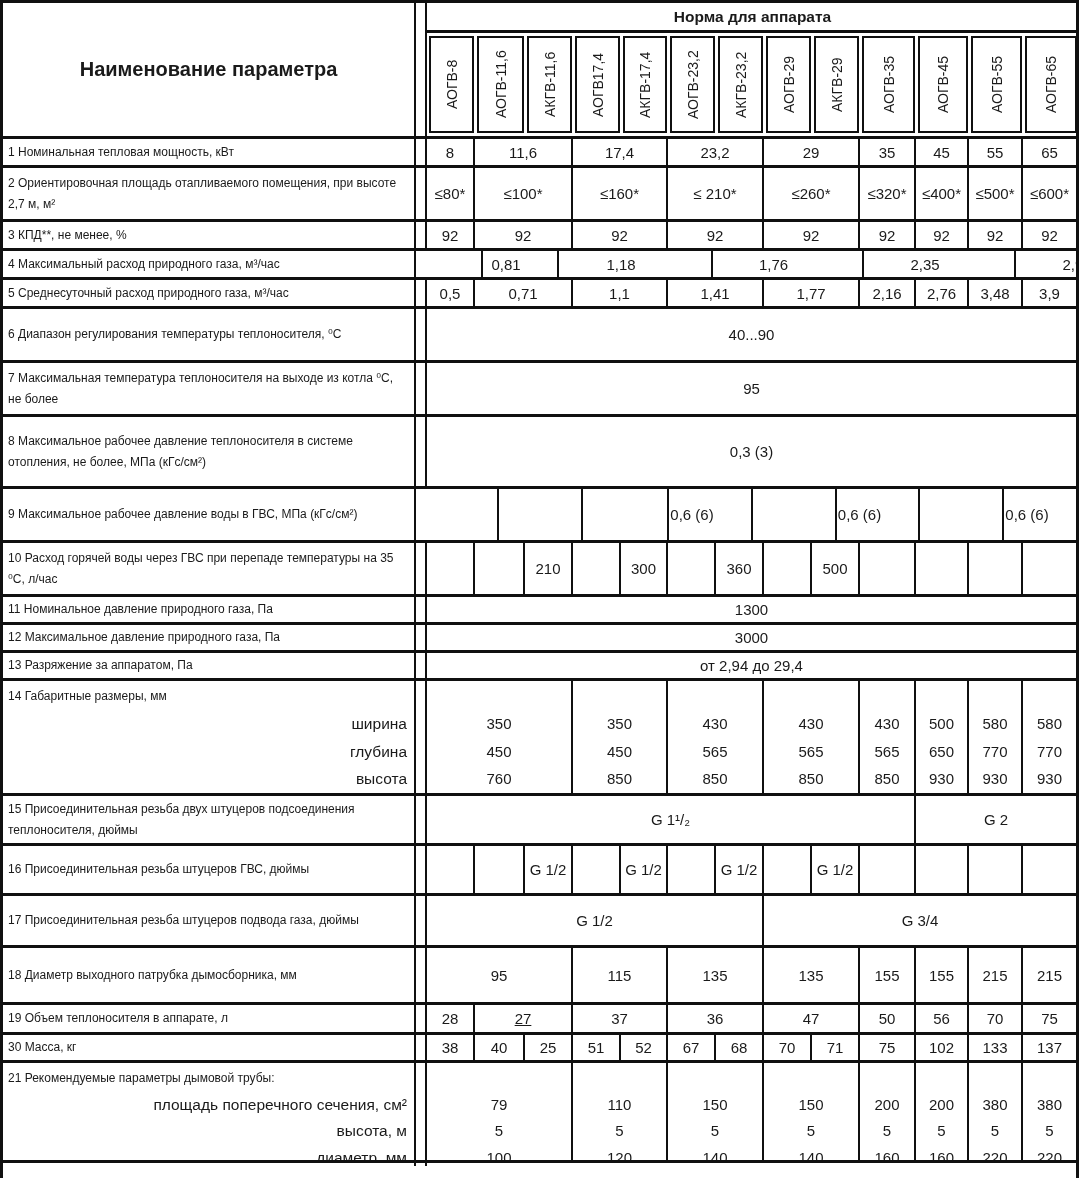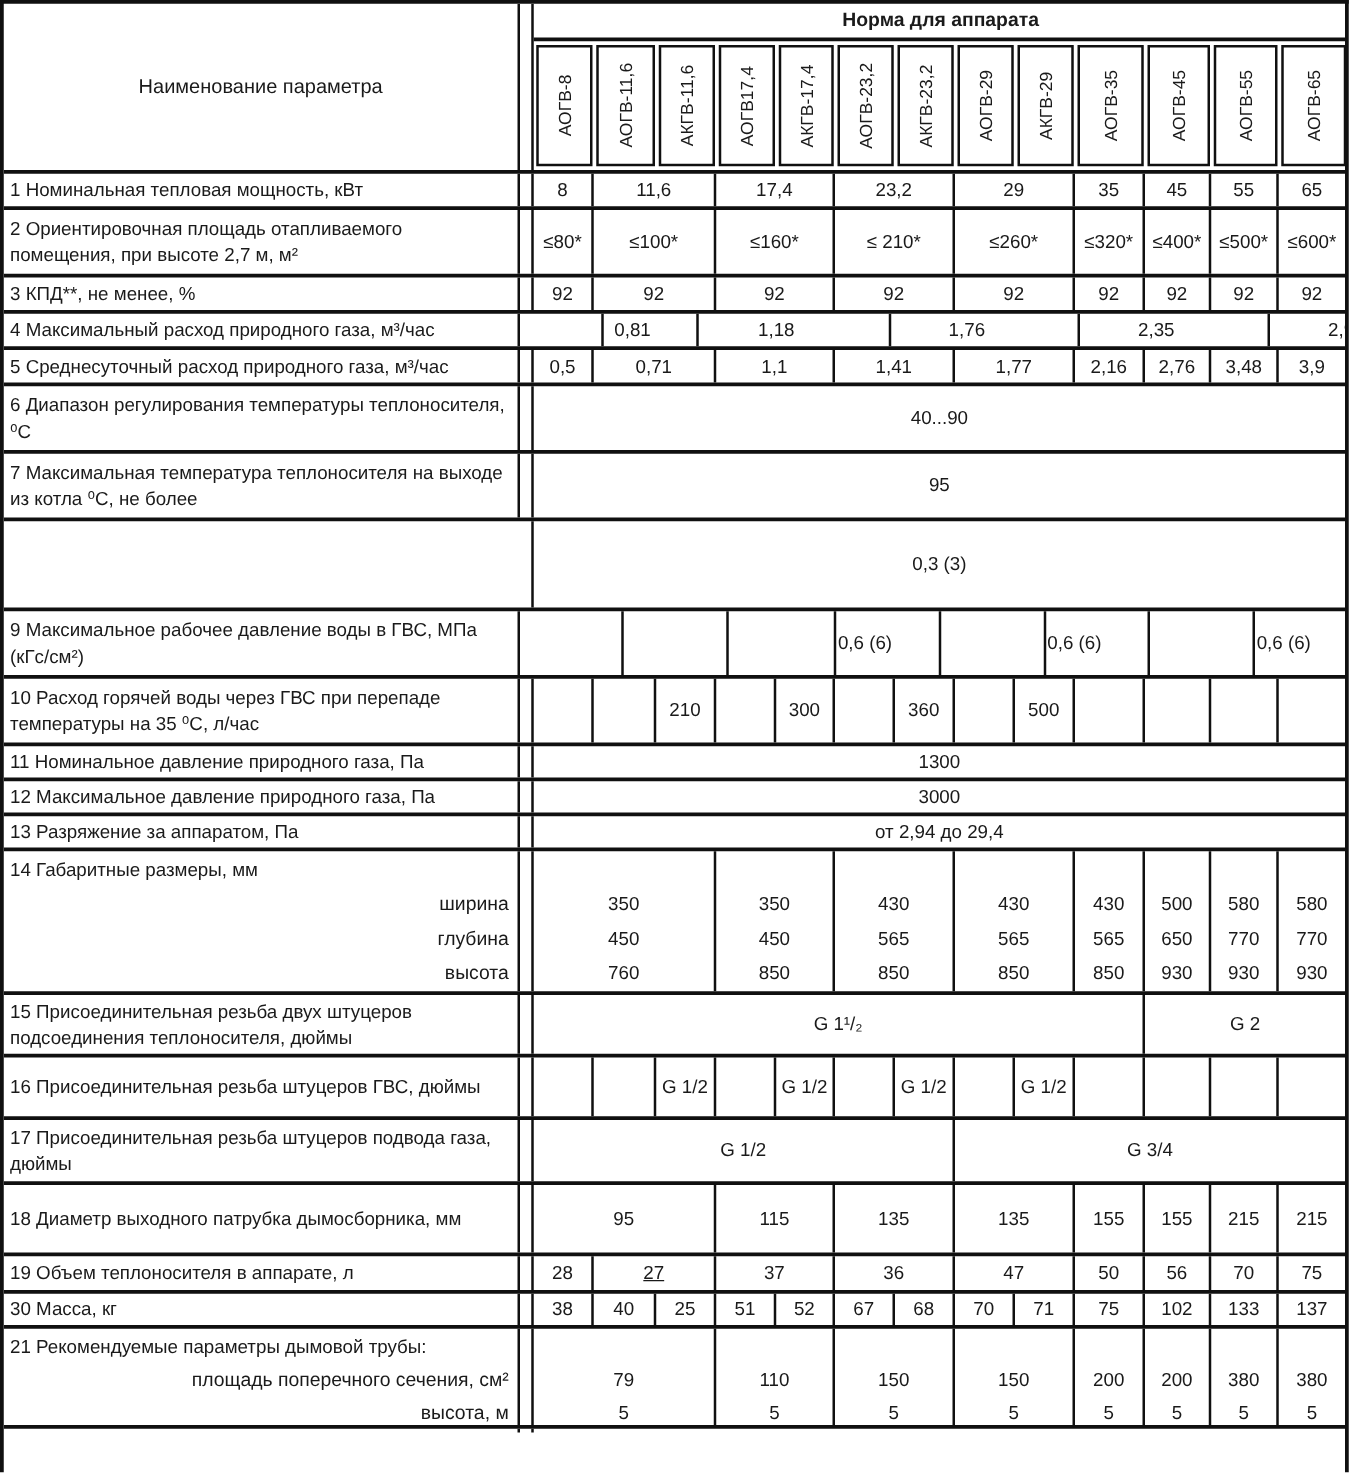--- a/index.html
+++ b/index.html
@@ -26,21 +26,21 @@
   
   .thead {
     display: grid;
     grid-template-columns: var(--pcol) var(--gut) 1fr;
     height: 133px;
   }
   .param-head {
     grid-column: 1;
     border-right: 2px solid #101010;
     display: flex; align-items: center; justify-content: center;
-    font-weight: normal; font-size: 16px;
+    font-weight: bold; font-size: 20px;
   }
   .head-gutter { grid-column: 2; }
   .head-right { grid-column: 3; border-left: 2px solid #101010; }
   .group-title {
     height: 30px;
     border-bottom: 3px solid #101010;
     display: flex; align-items: center; justify-content: center;
     font-weight: bold; font-size: 15.5px;
   }
   .col-strip {
@@ -65,21 +65,21 @@
     grid-template-columns: var(--pcol) var(--gut) var(--cols);
     border-top: 3px solid #101010;
   }
   .param {
     grid-column: 1;
     border-right: 2px solid #101010;
     display: flex; align-items: center;
     padding: 1px 6px 1px 5px;
     overflow: hidden;
   }
-  .plabel { width: 100%; font-size: 15px; line-height: 21px; text-align: left; }
+  .plabel { width: 100%; font-size: 12px; line-height: 21px; text-align: left; }
   .gutter { grid-column: 2; }
   .vcell {
     border-left: 2px solid #101010;
     display: flex; align-items: center; justify-content: center;
     font-size: 15px;
     white-space: nowrap;
     overflow: hidden;
   }
   
   .trow.multi .param { display: block; padding-top: 2px; }
@@ -211,20 +211,23 @@
           <div class="vcell" style="grid-column: span 13;">40...90</div>
         </div>
         <div class="trow" style="height: 54px;">
           <div class="param">
             <div class="plabel">7 Максимальная температура теплоносителя на выходе из котла ⁰С, не более</div>
           </div>
           <div class="gutter"></div>
           <div class="vcell" style="grid-column: span 13;">95</div>
         </div>
         <div class="trow" style="height: 72px;">
+          <div class="param">
+            <div class="plabel">8 Максимальное рабочее давление теплоносителя в системе отопления, не более, МПа (кГс/см²)</div>
+          </div>
           <div class="gutter"></div>
           <div class="vcell" style="grid-column: span 13;">0,3 (3)</div>
         </div>
         <div class="trow" style="height: 54px; gap: 36px;">
           <div class="param">
             <div class="plabel">9 Максимальное рабочее давление воды в ГВС, МПа (кГс/см²)</div>
           </div>
           <div class="gutter"></div>
           <div class="vcell"></div>
           <div class="vcell"></div>
@@ -405,21 +408,21 @@
           <div class="vcell">52</div>
           <div class="vcell">67</div>
           <div class="vcell">68</div>
           <div class="vcell">70</div>
           <div class="vcell">71</div>
           <div class="vcell">75</div>
           <div class="vcell">102</div>
           <div class="vcell">133</div>
           <div class="vcell">137</div>
         </div>
-        <div class="trow multi" style="height: 80px; --lh: 26.5px;">
+        <div class="trow multi" style="height: 100px; --lh: 26.5px;">
           <div class="param">
             <div class="plabel">21 Рекомендуемые параметры дымовой трубы:</div>
             <div class="sublabel">площадь поперечного сечения, см²</div>
             <div class="sublabel">высота, м</div>
             <div class="sublabel">диаметр, мм</div>
           </div>
           <div class="gutter"></div>
           <div class="vcell triple" style="grid-column: span 3;">
             <div class="vline">79</div>
             <div class="vline">5</div>

